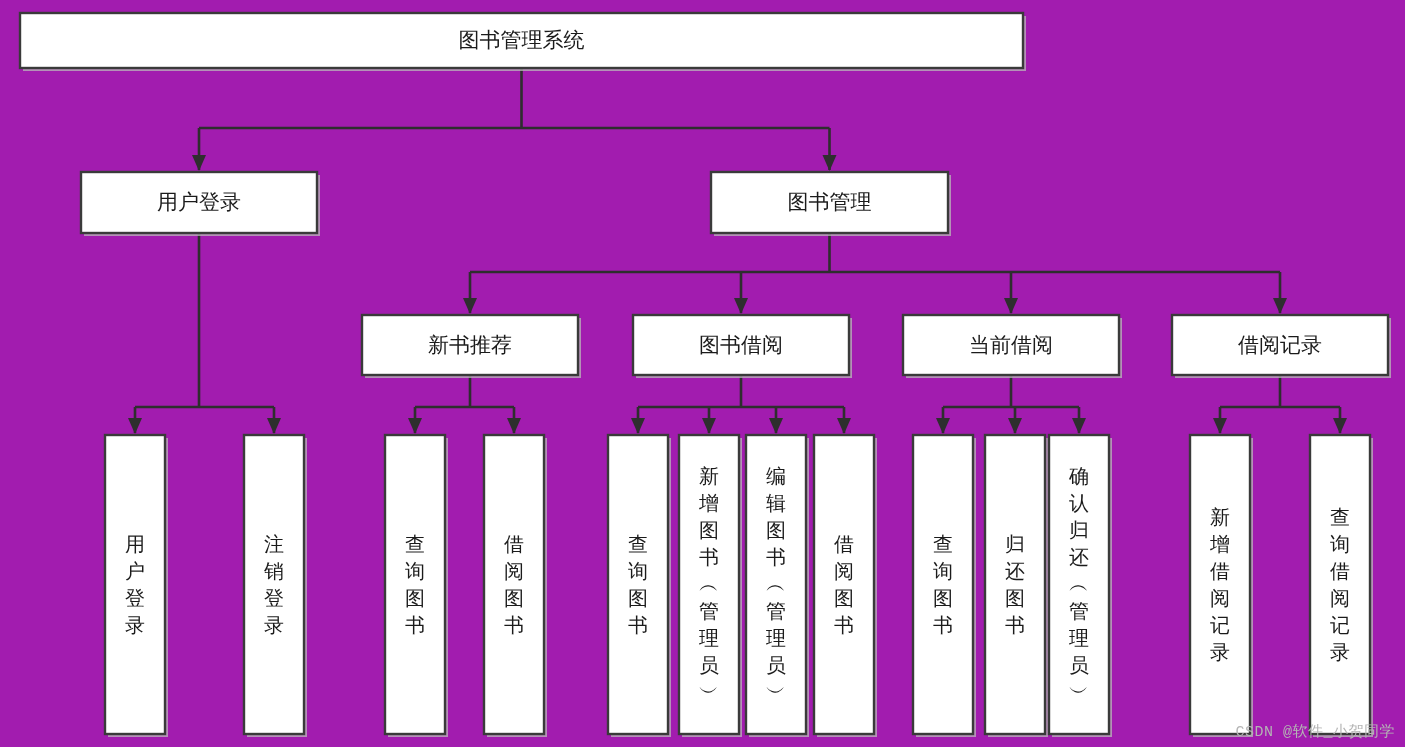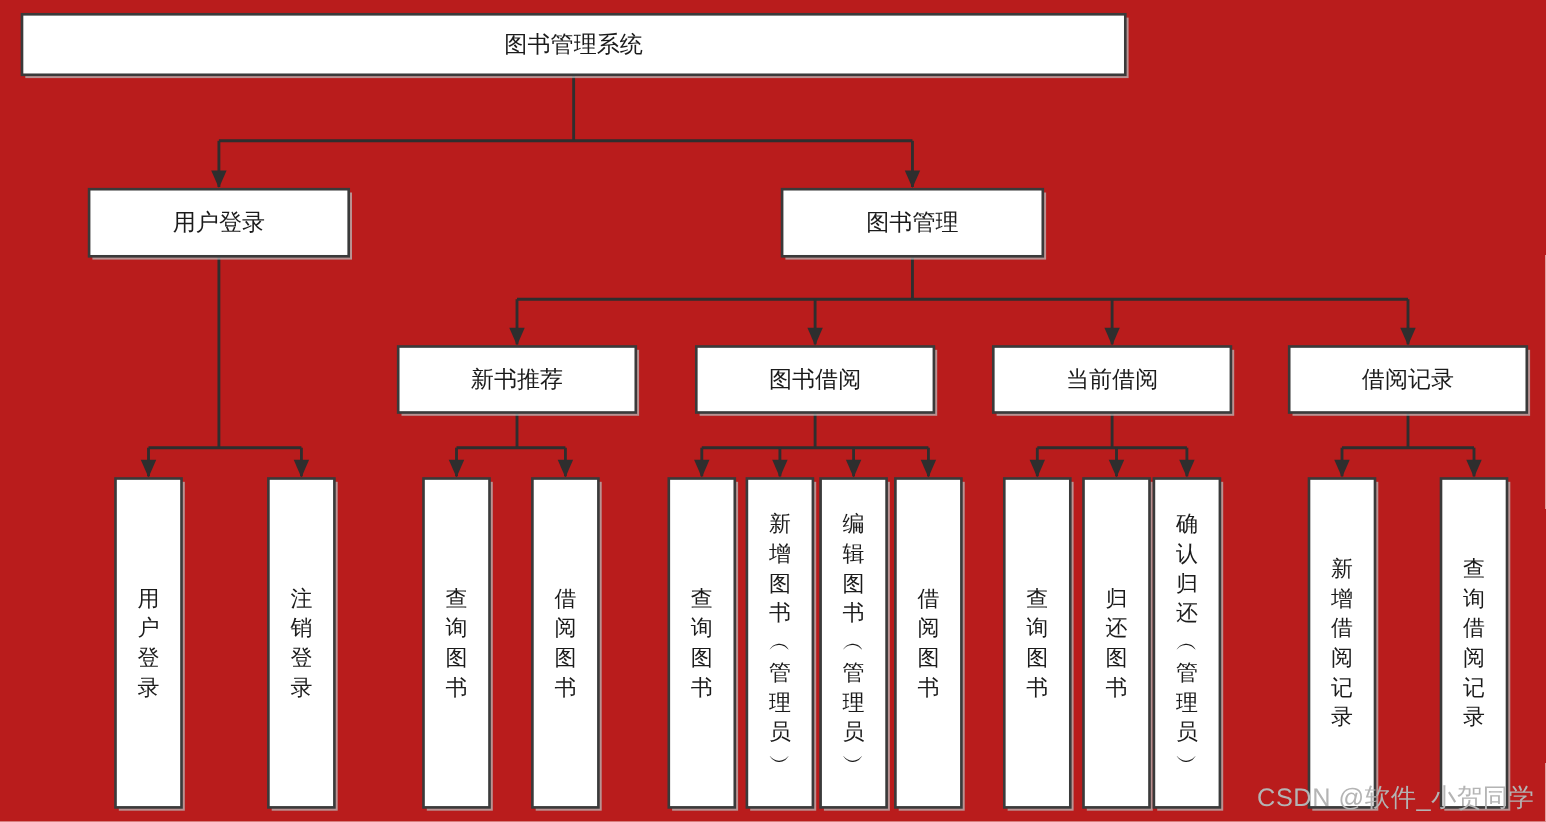--- a/index.html
+++ b/index.html
@@ -8,21 +8,21 @@
     padding: 0;
     background: #ffffff;
   }
   body {
     font-family: "Liberation Sans", "DejaVu Sans", sans-serif;
   }
   #diagram-root {
     position: relative;
     width: 1405px;
     height: 747px;
-    background: #b91c1c;
+    background: #a21caf;
     overflow: hidden;
   }
   svg#flow-svg {
     position: absolute;
     left: 0;
     top: 0;
     width: 1405px;
     height: 747px;
     display: block;
   }
@@ -56,22 +56,22 @@
   .node-label-v {
     font-family: "Liberation Sans", "DejaVu Sans", sans-serif;
     font-size: 20px;
     fill: #1b1b1b;
     text-anchor: middle;
   }
   .watermark {
     position: absolute;
     right: 10px;
     bottom: 6px;
-    font-family: Liberation Sans, sans-serif;
-    font-size: 23px;
+    font-family: Liberation Mono, monospace;
+    font-size: 15px;
     color: #b4b4b4;
     letter-spacing: 0.5px;
     white-space: nowrap;
     user-select: none;
   }
 </style>
 </head>
 <body>
 
 <div id="diagram-root">

